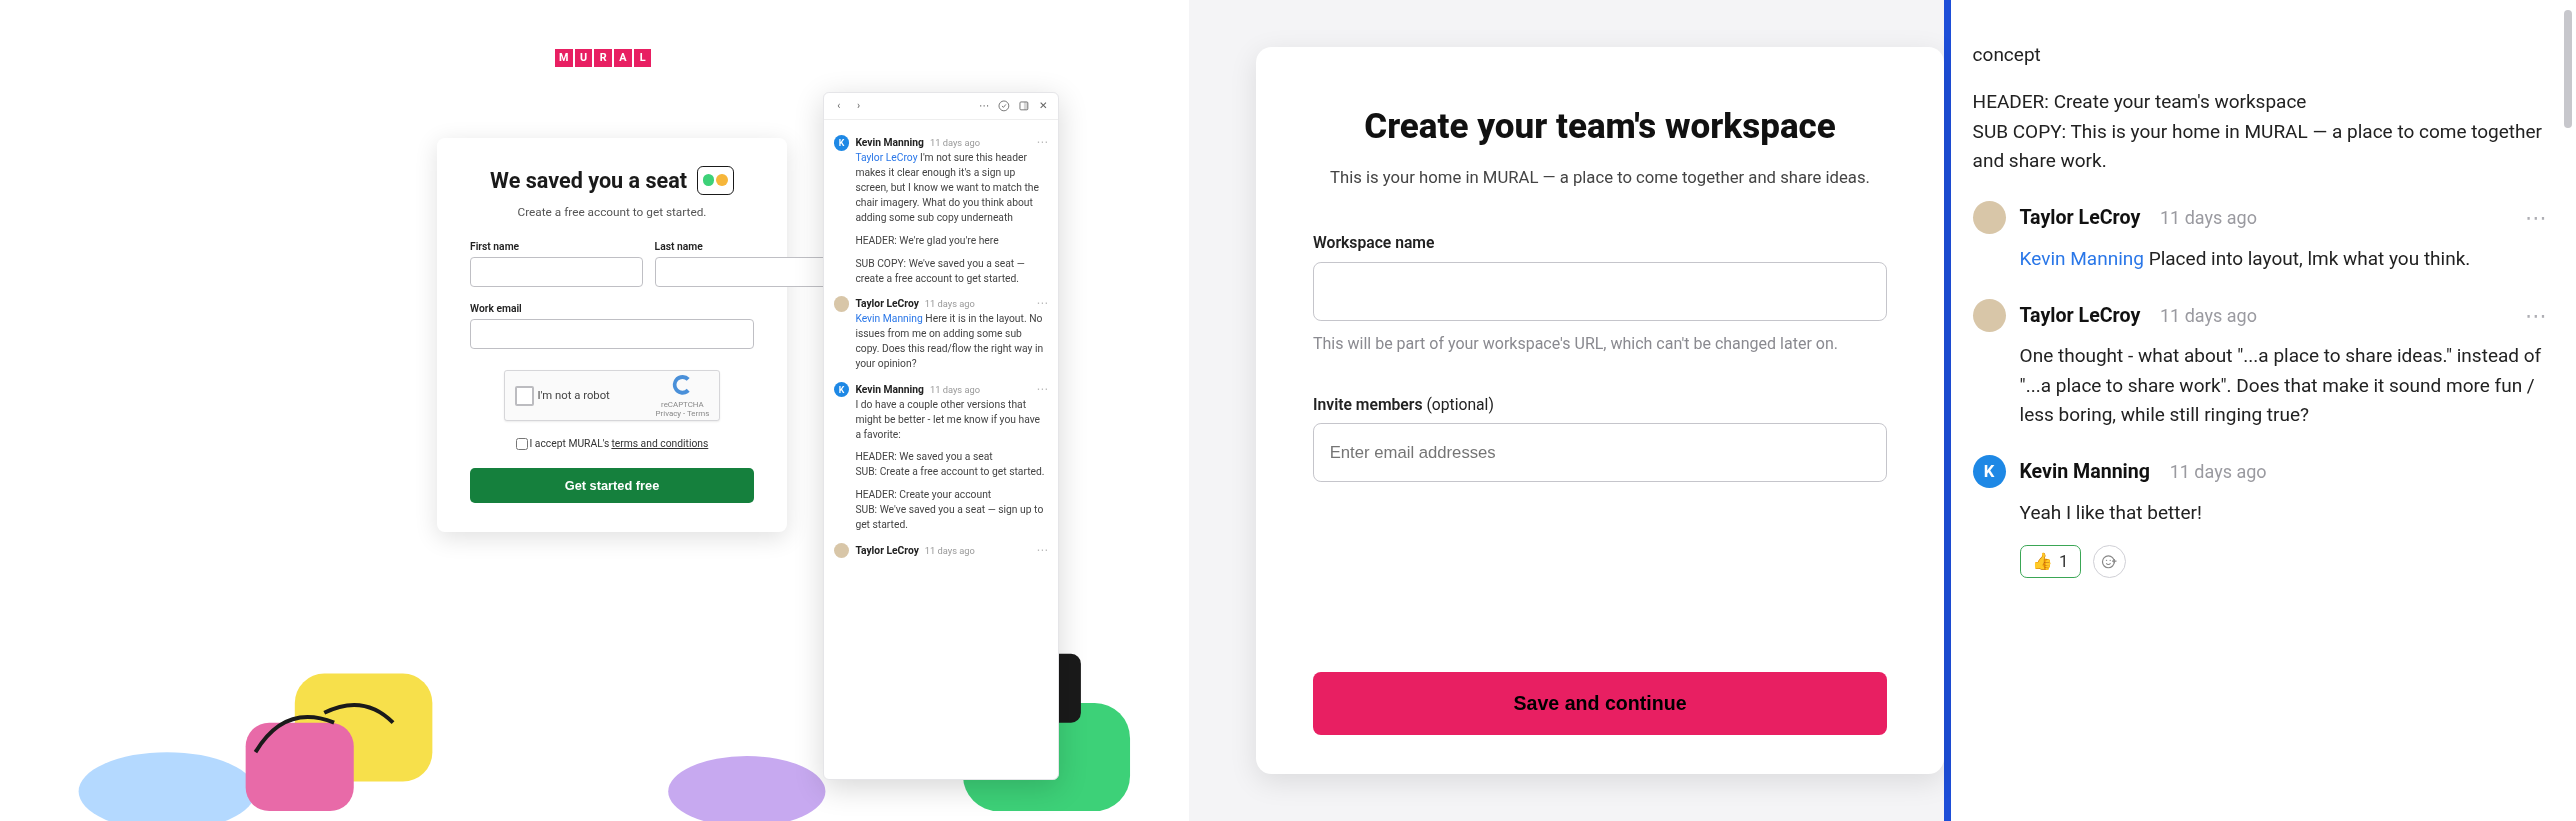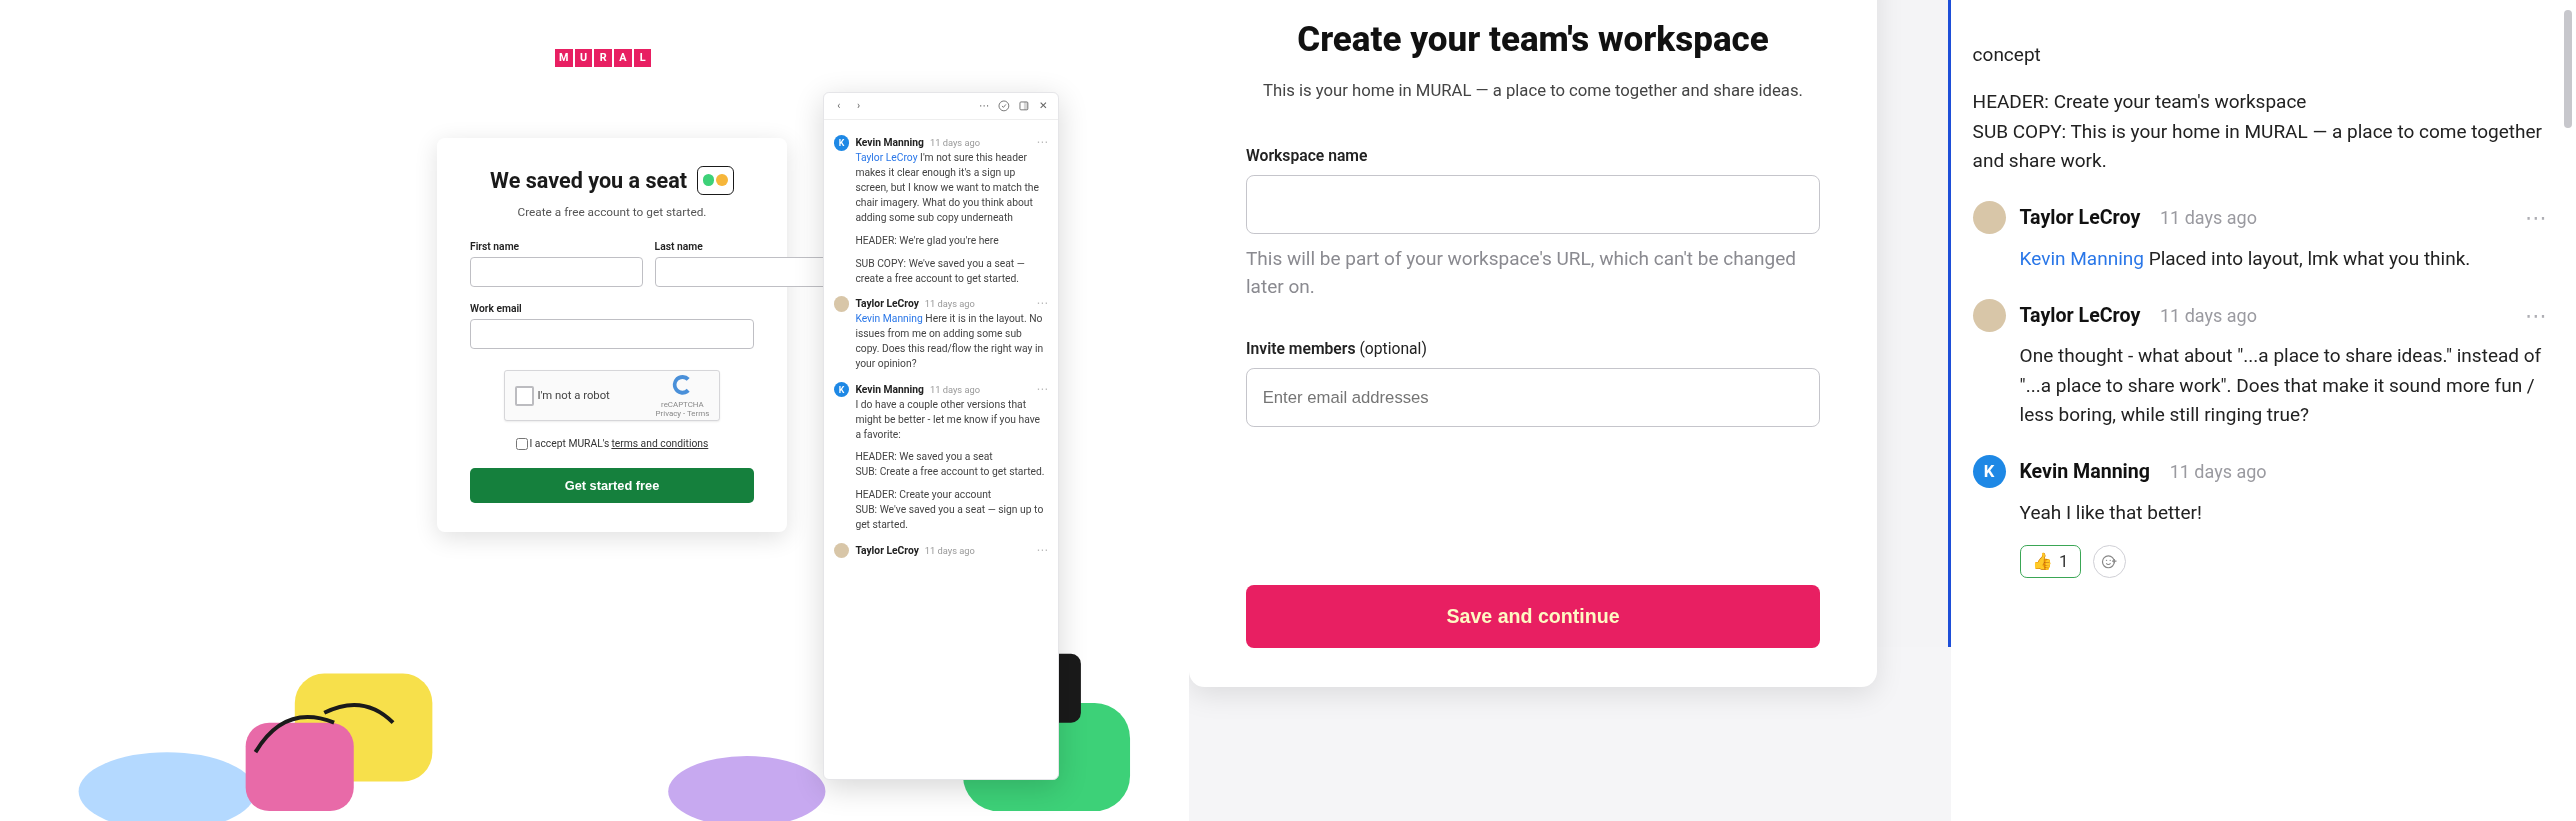--- a/index.html
+++ b/index.html
@@ -134,45 +134,45 @@
   .cmt .c-name { font-weight:700; font-size:10.3px; color:#222;}
   .cmt .c-time { font-size:9.3px; color:#999;}
   .cmt .c-more { margin-left:auto; color:#bbb; font-size:11.8px; cursor:pointer;}
   .cmt .c-text { font-size:10.3px; color:#444; line-height:1.45; margin-top:2px;}
   .cmt .mention { color:#2a77e8; }
   .cmt .block { margin-top:7.9px; }
 
   
   .panel2 {
     width: 762px;
-    height: 647px;
+    height: 821px;
     background: #f4f4f6;
-    display:flex; align-items:center; justify-content:flex-start;
-    border-right: 3px solid #1d4ed8;
+    display:flex; align-items:center; justify-content:flex-end;
+    border-right: 7px solid #1d4ed8;
   }
   .ws-card {
     width: 688px;
     min-height: 727px;
     background:#fff;
     border-radius:15.7px;
     box-shadow: 0 7.9px 27.5px rgba(0,0,0,0.10);
     padding: 59px 57px 39px;
     display:flex; flex-direction:column;
   }
   .ws-title { font-size: 35px; font-weight:800; text-align:center; color:#111;}
   .ws-sub { font-size:16.7px; color:#444; text-align:center; margin-top:17.7px; line-height:1.5;}
   .ws-label { font-size:15.7px; font-weight:600; color:#222; margin-top:43px;}
   .ws-input { margin-top:9.8px; height:59px; border:1.5px solid #c5c5cb; border-radius:7.9px; padding:0 15.7px; font-size:16.7px; width:100%;}
-  .ws-hint { font-size:19px; color:#8a8a90; margin-top:11.8px; line-height:1.45;}
+  .ws-hint { font-size:16px; color:#8a8a90; margin-top:11.8px; line-height:1.45;}
   .ws-label.opt { margin-top:39px;}
   .ws-label .thin { font-weight:400;}
   .ws-cta {
     margin-top: auto;
     height:63px; border:none; border-radius:7.9px;
-    background:#e81f62; color:#fef9c3; font-size:19.6px; font-weight:700; cursor:pointer;
+    background:#e81f62; color:#000000; font-size:19.6px; font-weight:700; cursor:pointer;
   }
 
   
   .panel3 {
     width: 625px;
     height: 821px;
     background:#fff;
     padding: 0 27.5px 19.6px 21.6px;
     overflow:hidden;
     position:relative;

